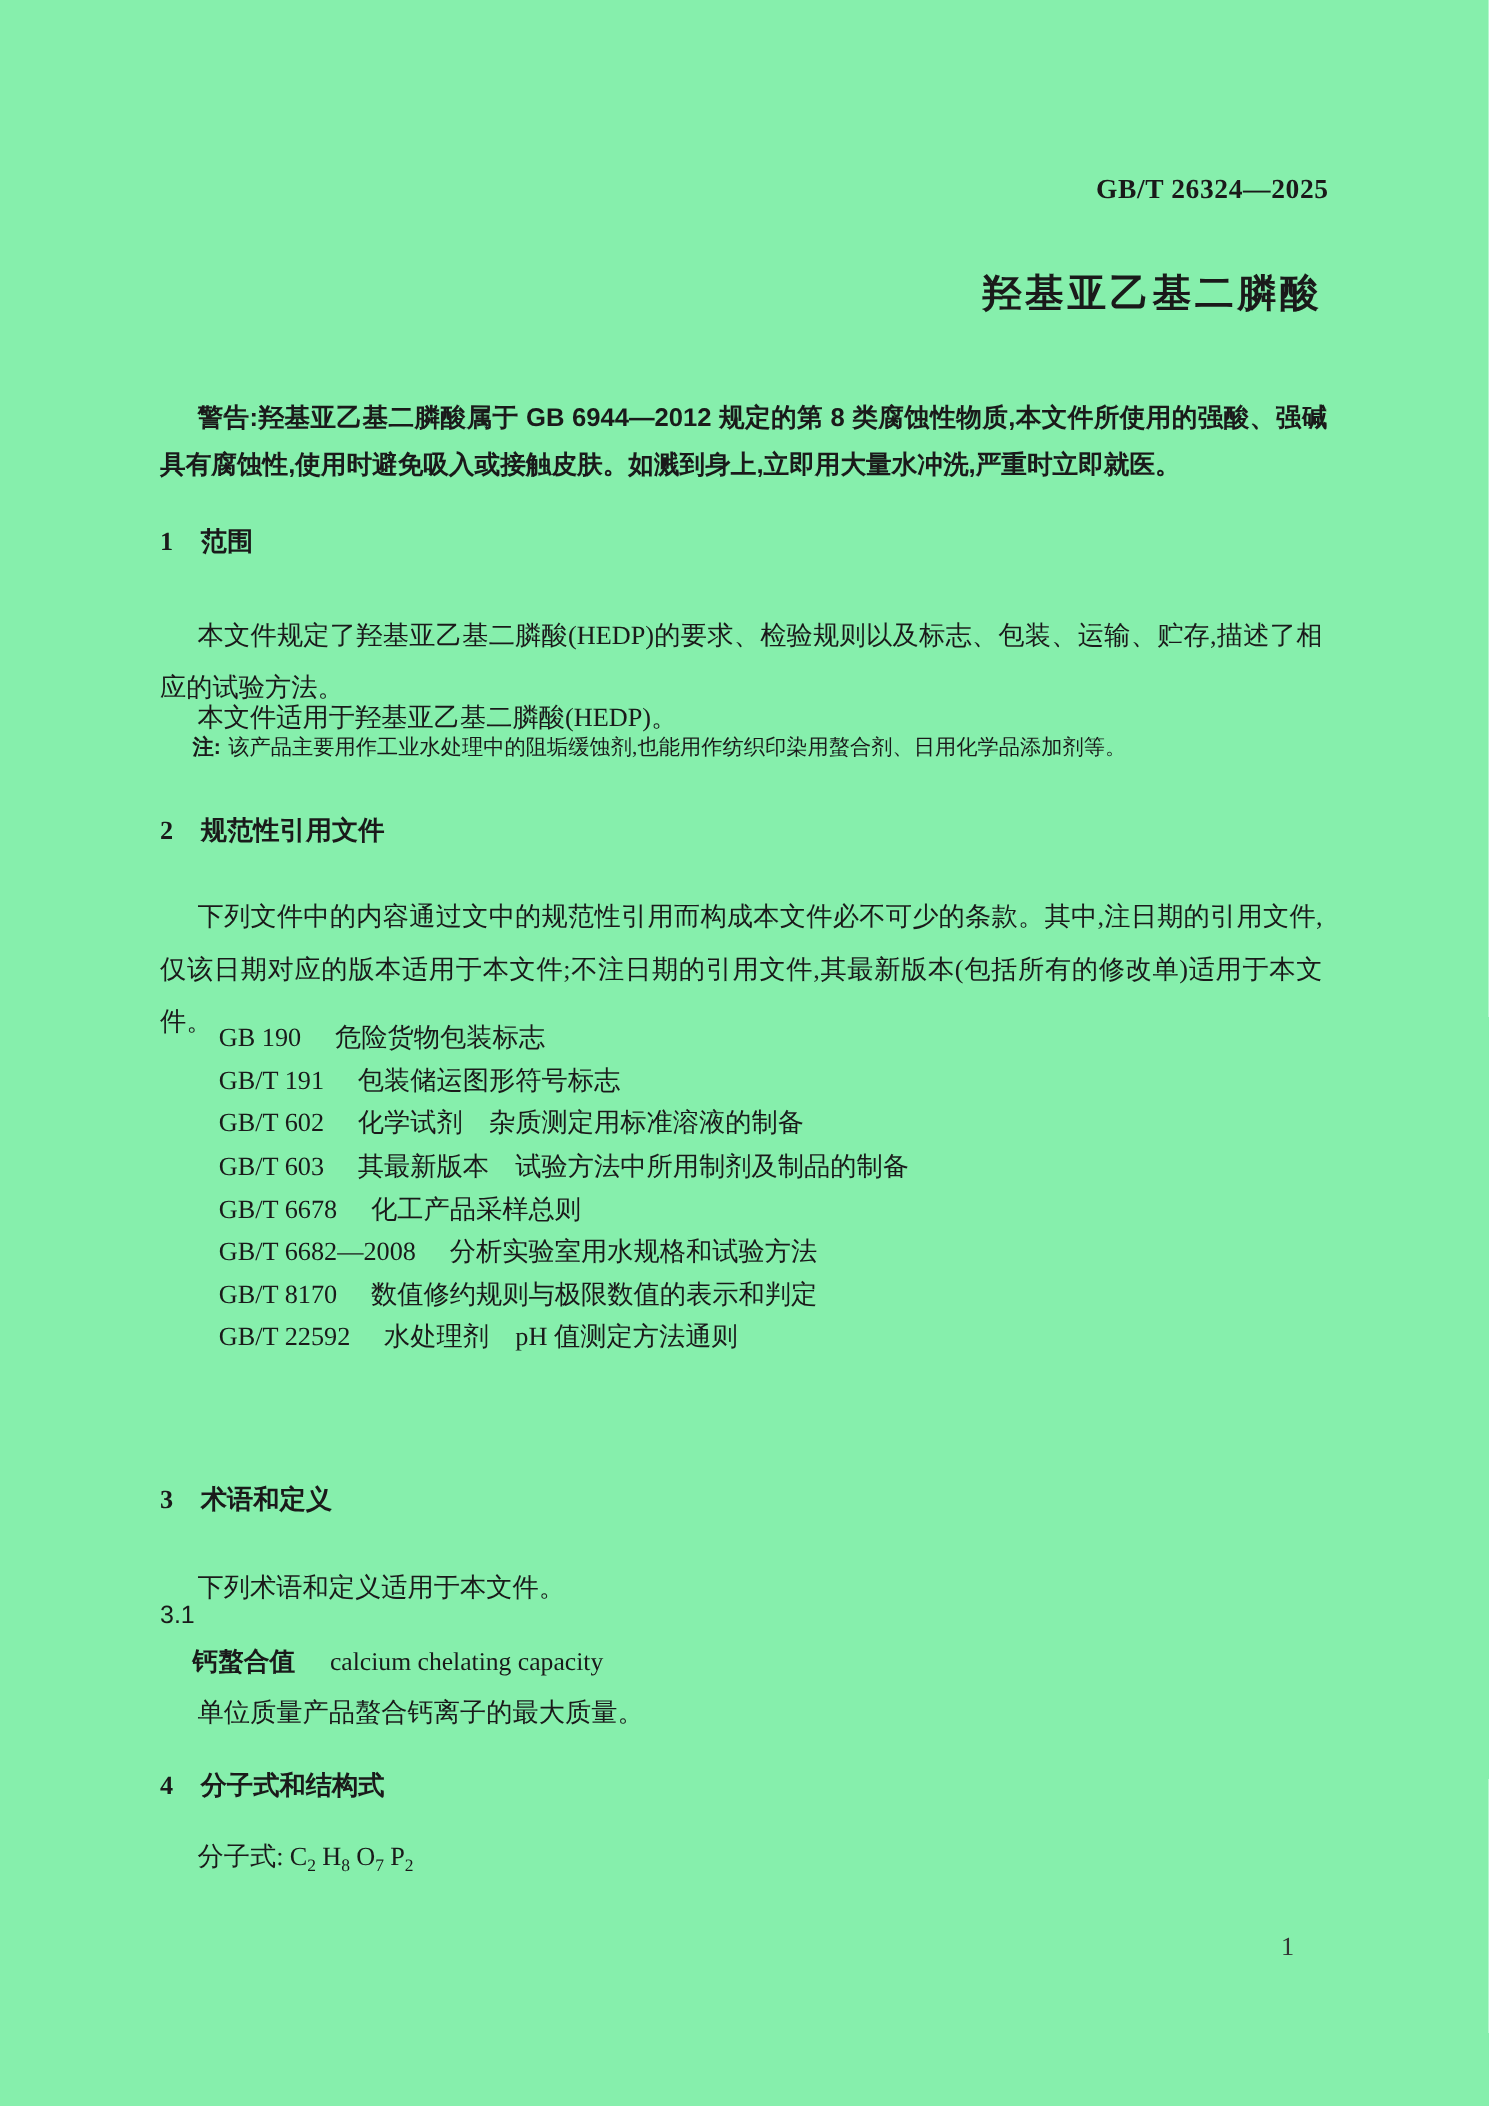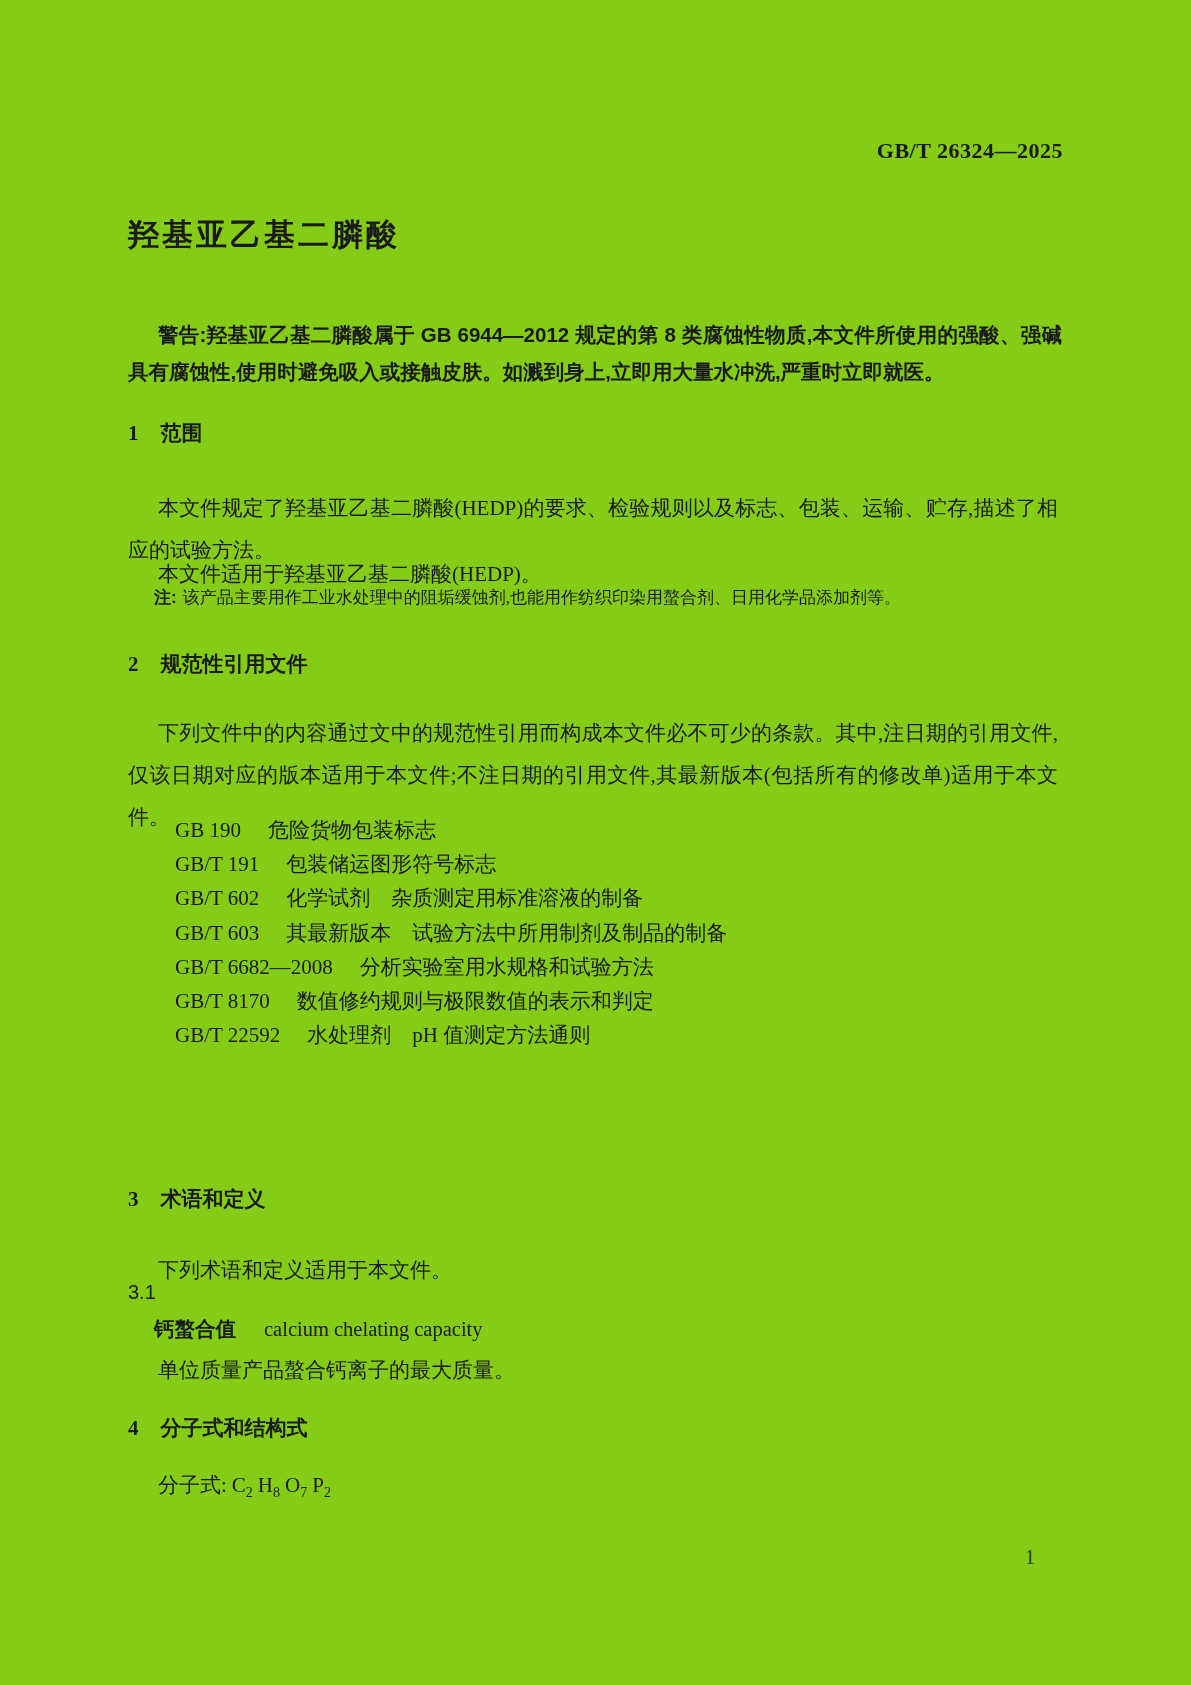--- a/index.html
+++ b/index.html
@@ -8,40 +8,40 @@
     width: 1191px;
     height: 1685px;
     position: relative;
     font-family: "Liberation Serif", "DejaVu Serif", serif;
     color: #1a1a1a;
   }
   .page {
     position: relative;
     width: 1191px;
     height: 1685px;
-    background: #84cc16;
+    background: #86efac;
     overflow: hidden;
   }
   .abs { position: absolute; }
   .serif { font-family: "Liberation Serif", "DejaVu Serif", serif; }
   .hei  { font-family: "Liberation Sans", "DejaVu Sans", sans-serif; font-weight: bold; }
 
   .header-code {
     top: 138px;
     right: 128px;
     font-family: "Liberation Serif", "DejaVu Serif", serif;
     font-weight: bold;
     font-size: 22px;
     letter-spacing: 0.5px;
   }
   .doc-title {
     top: 214px;
     left: 128px;
     width: 930px;
-    text-align: left;
+    text-align: right;
     font-size: 31px;
     letter-spacing: 3px;
   }
   .warning {
     top: 316px;
     left: 128px;
     width: 934px;
     font-size: 20.5px;
     line-height: 37px;
     text-indent: 30px;
@@ -142,20 +142,21 @@
     <span class="sec-num">2</span><span class="sec-title">规范性引用文件</span>
   </div>
 
   <div class="abs body-par indent serif" style="top:712px">下列文件中的内容通过文中的规范性引用而构成本文件必不可少的条款。其中,注日期的引用文件,仅该日期对应的版本适用于本文件;不注日期的引用文件,其最新版本(包括所有的修改单)适用于本文件。</div>
 
   <div class="abs refs serif">
       <div class="ref-item"><span class="ref-code">GB 190</span><span class="ref-title">危险货物包装标志</span></div>
       <div class="ref-item"><span class="ref-code">GB/T 191</span><span class="ref-title">包装储运图形符号标志</span></div>
       <div class="ref-item"><span class="ref-code">GB/T 602</span><span class="ref-title">化学试剂　杂质测定用标准溶液的制备</span></div>
       <div class="ref-item"><span class="ref-code">GB/T 603</span><span class="ref-title">其最新版本　试验方法中所用制剂及制品的制备</span></div>
+      <div class="ref-item"><span class="ref-code">GB/T 6678</span><span class="ref-title">化工产品采样总则</span></div>
       <div class="ref-item"><span class="ref-code">GB/T 6682—2008</span><span class="ref-title">分析实验室用水规格和试验方法</span></div>
       <div class="ref-item"><span class="ref-code">GB/T 8170</span><span class="ref-title">数值修约规则与极限数值的表示和判定</span></div>
       <div class="ref-item"><span class="ref-code">GB/T 22592</span><span class="ref-title">水处理剂　pH 值测定方法通则</span></div>
     </div>
 
   <div class="abs sec-heading hei" style="top:1185px">
     <span class="sec-num">3</span><span class="sec-title">术语和定义</span>
   </div>
 
   <div class="abs body-par indent serif" style="top:1249px">下列术语和定义适用于本文件。</div>

